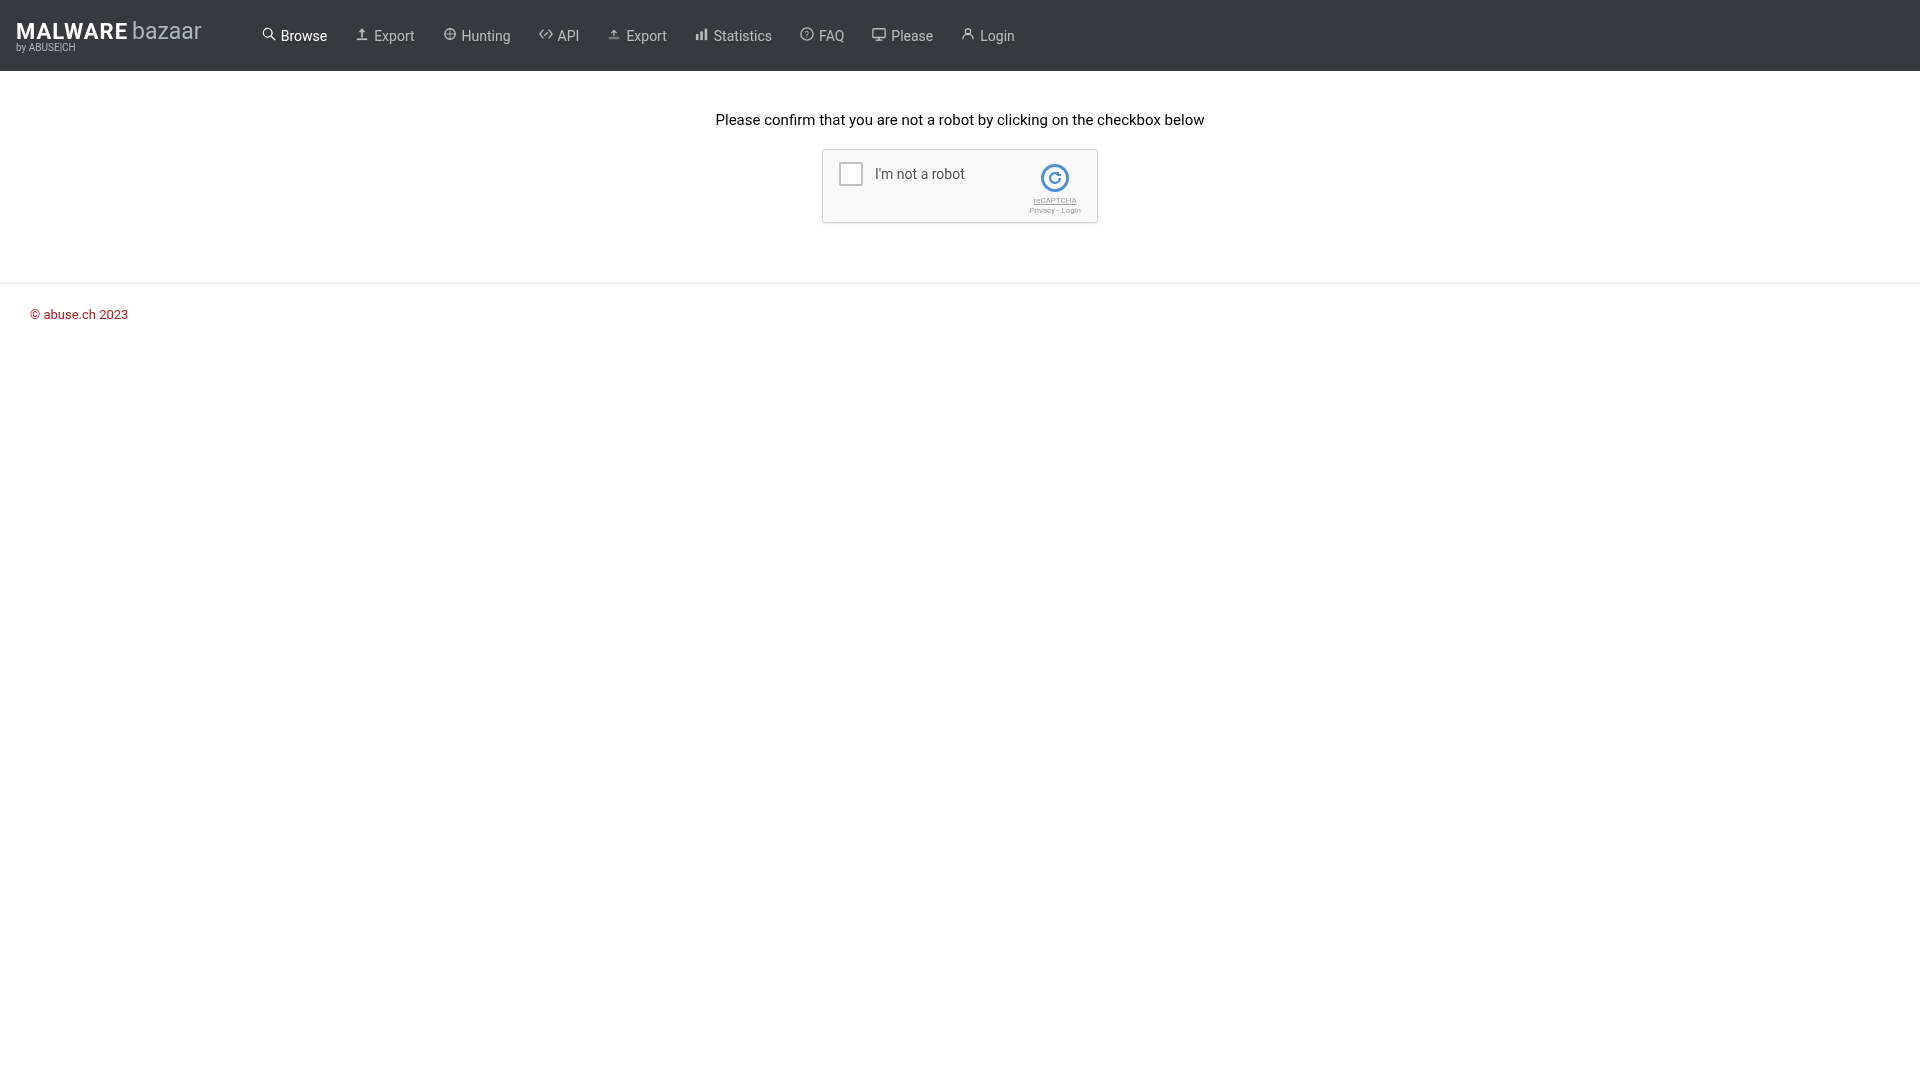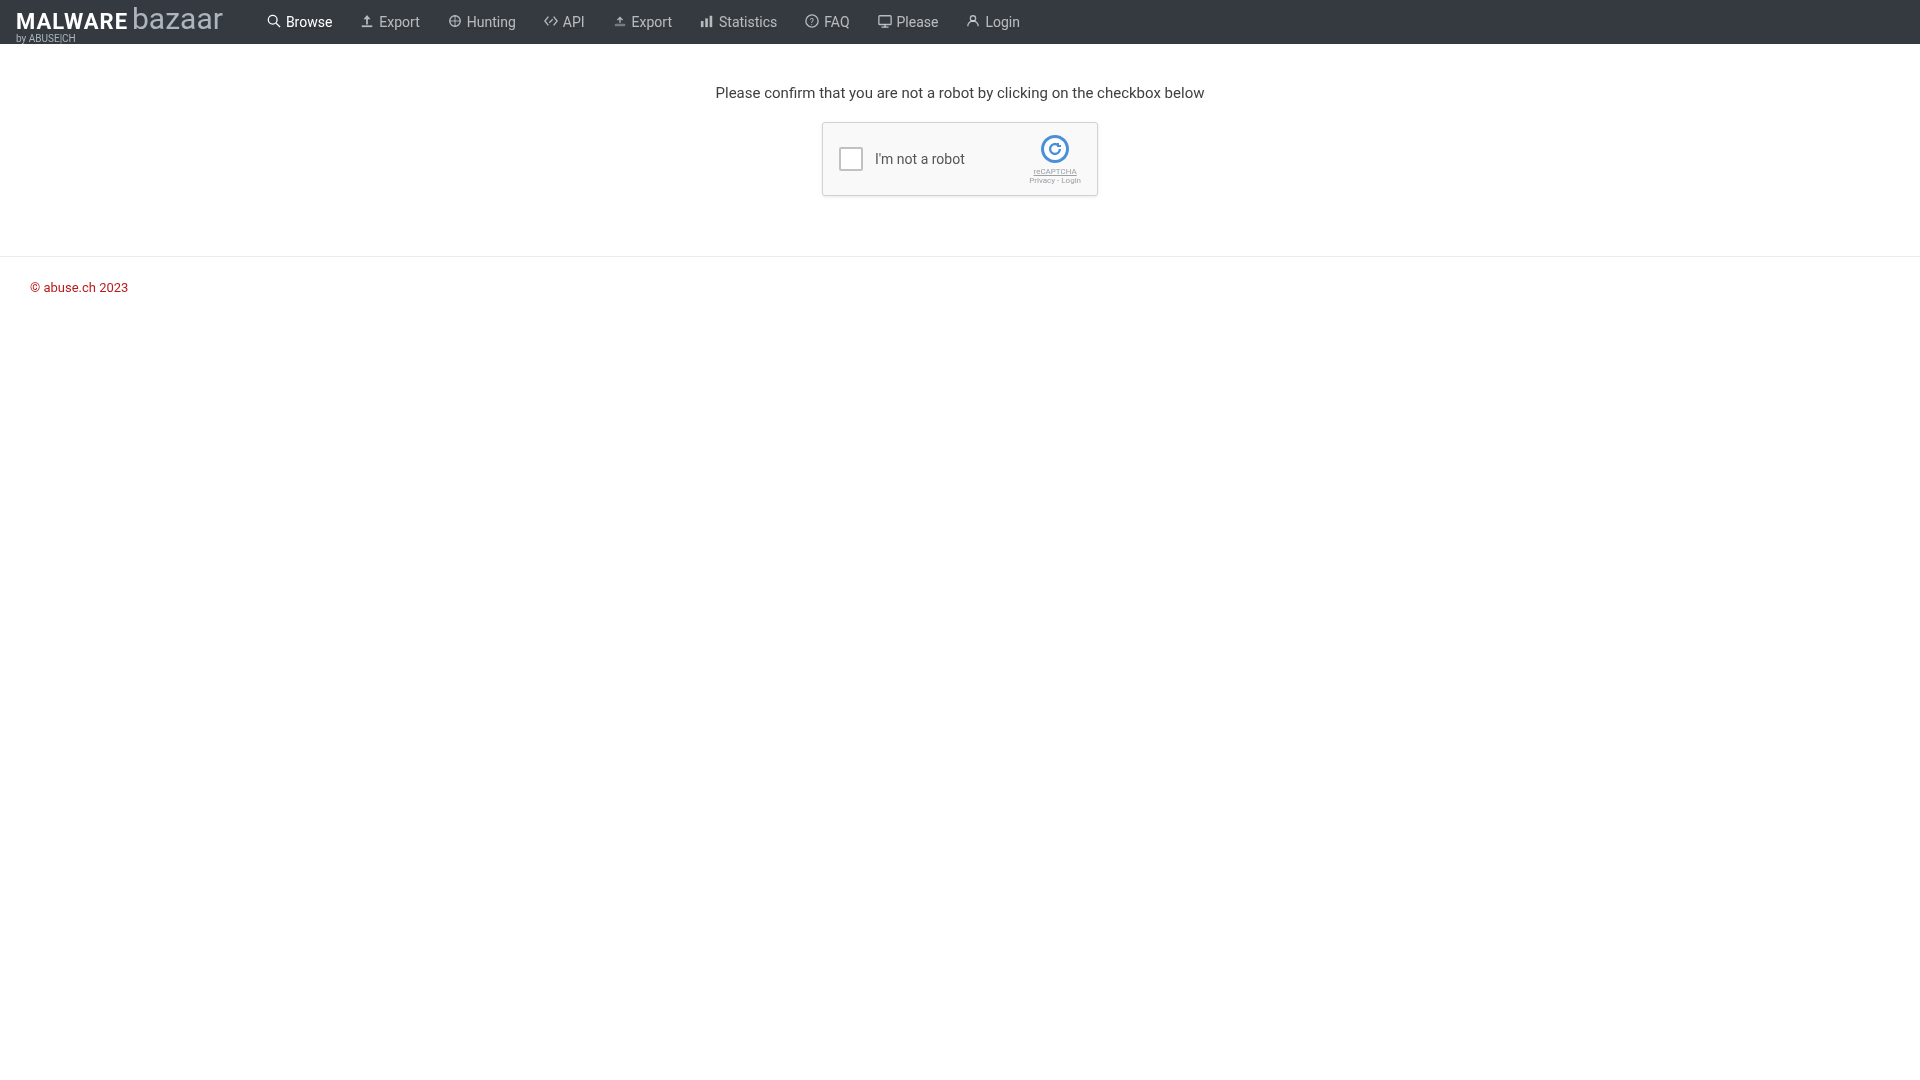--- a/index.html
+++ b/index.html
@@ -14,41 +14,42 @@
       color: #333;
       min-height: 1080px;
     }
 
     
     .navbar {
       background-color: #343a40;
       display: flex;
       align-items: center;
       padding: 0 16px;
-      height: 44px;
+      height: 71px;
       position: relative;
+      gap: 16px;
     }
 
     .navbar-brand {
       display: flex;
       align-items: center;
       text-decoration: none;
       margin-right: 24px;
     }
 
     .brand-malware {
       font-size: 22px;
       font-weight: 700;
       color: #fff;
       letter-spacing: 1px;
       text-transform: uppercase;
     }
 
     .brand-bazaar {
-      font-size: 30px;
+      font-size: 23px;
       font-weight: 400;
       color: #adb5bd;
       margin-left: 4px;
     }
 
     .brand-byabuse {
       font-size: 10px;
       color: #adb5bd;
       display: block;
       line-height: 1;
@@ -106,39 +107,39 @@
     .page-title {
       font-size: 32px;
       font-weight: 400;
       color: #333;
       margin-bottom: 40px;
     }
 
     .captcha-instruction {
       text-align: center;
       font-size: 15px;
-      color: #404040;
+      color: #000000;
       margin-bottom: 20px;
     }
 
     .captcha-container {
       display: flex;
       justify-content: center;
       margin-top: 20px;
     }
 
     .captcha-box {
       border: 1px solid #d3d3d3;
       border-radius: 3px;
       width: 276px;
       height: 74px;
       background: #f9f9f9;
       display: flex;
-      align-items: center;
-      padding: 0 16px;
+      align-items: flex-start;
+      padding: 12px 16px;
       position: relative;
       box-shadow: 0 1px 3px rgba(0,0,0,0.1);
     }
 
     .captcha-checkbox-area {
       display: flex;
       align-items: center;
       gap: 12px;
       flex: 1;
     }

